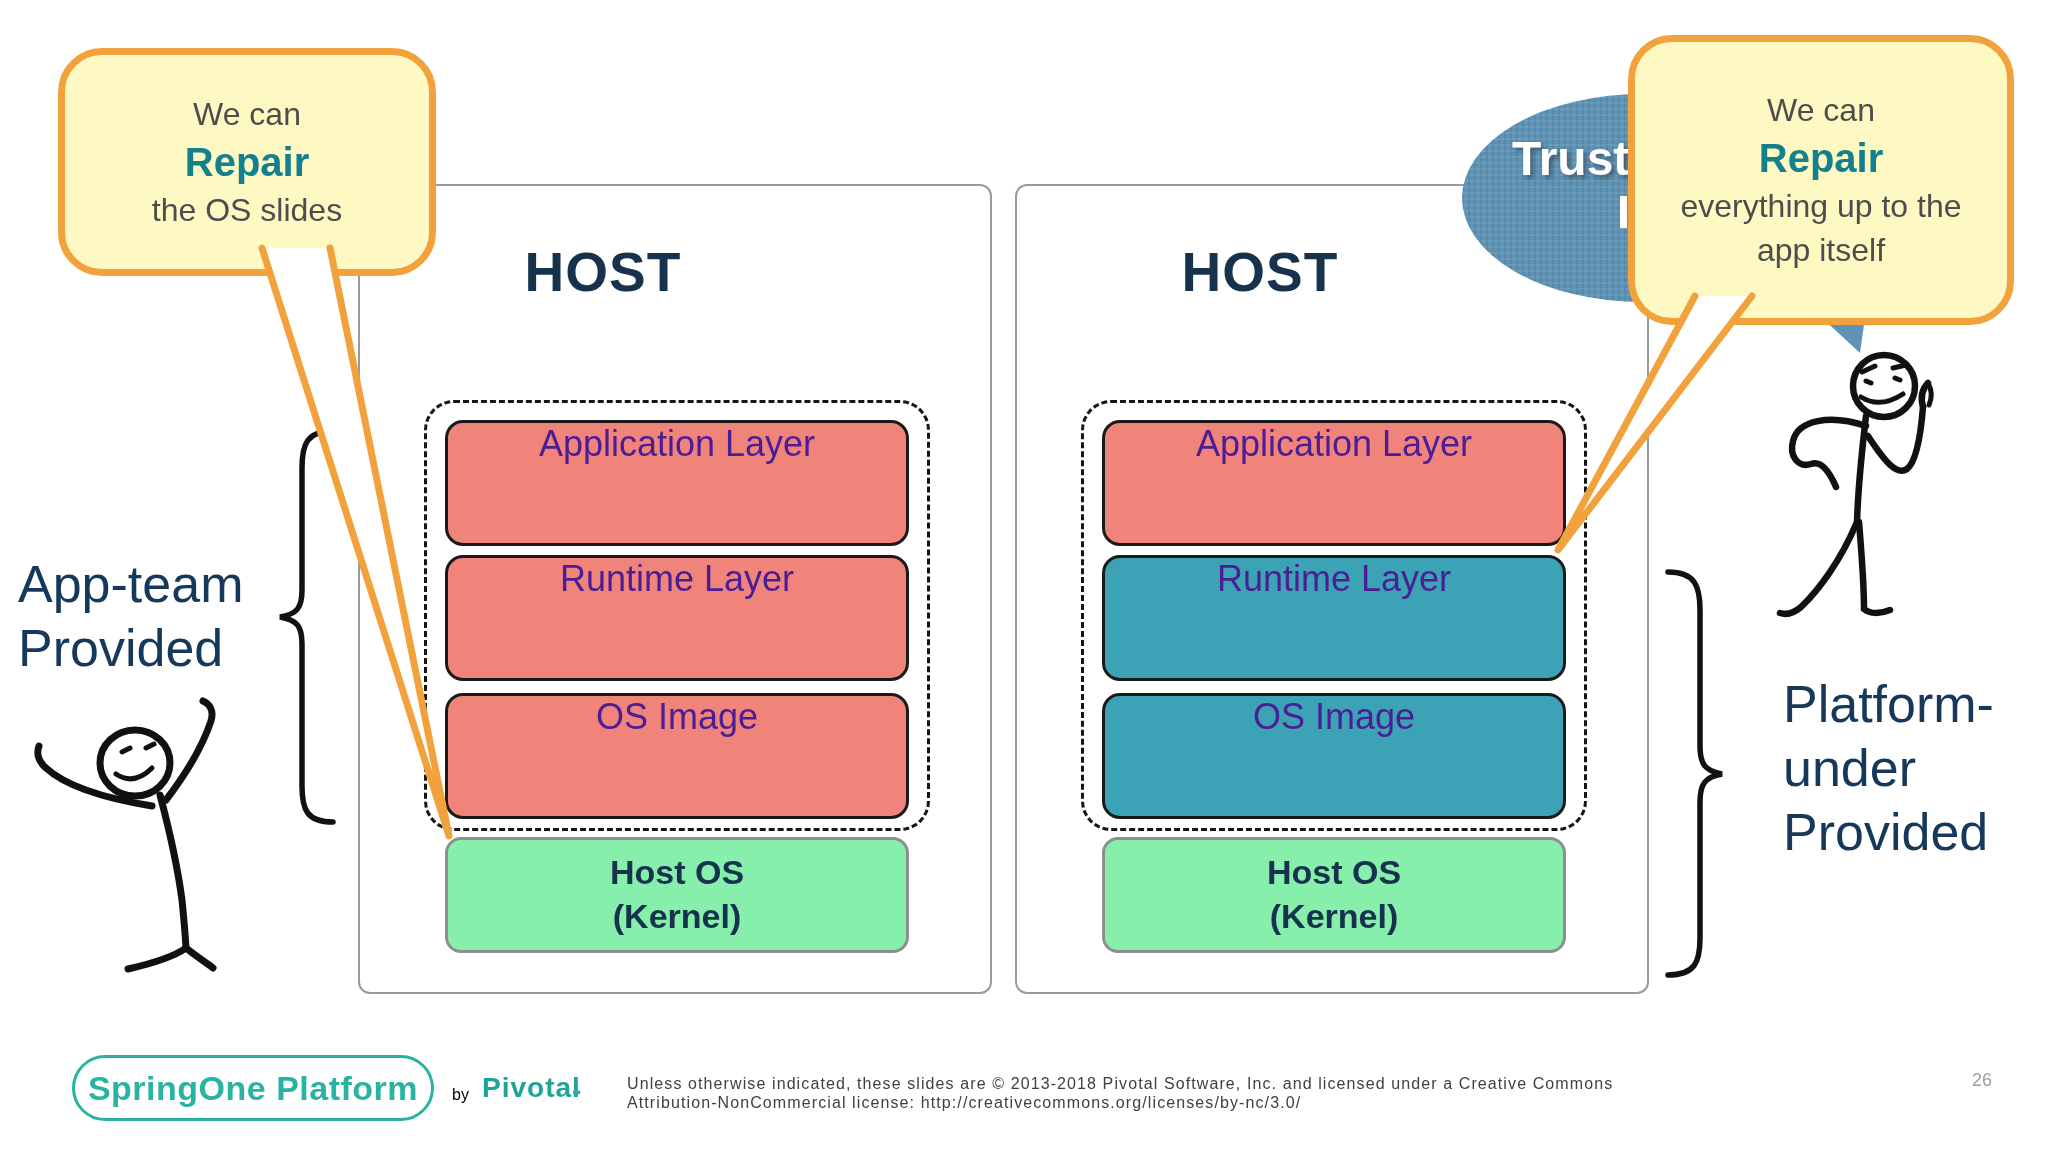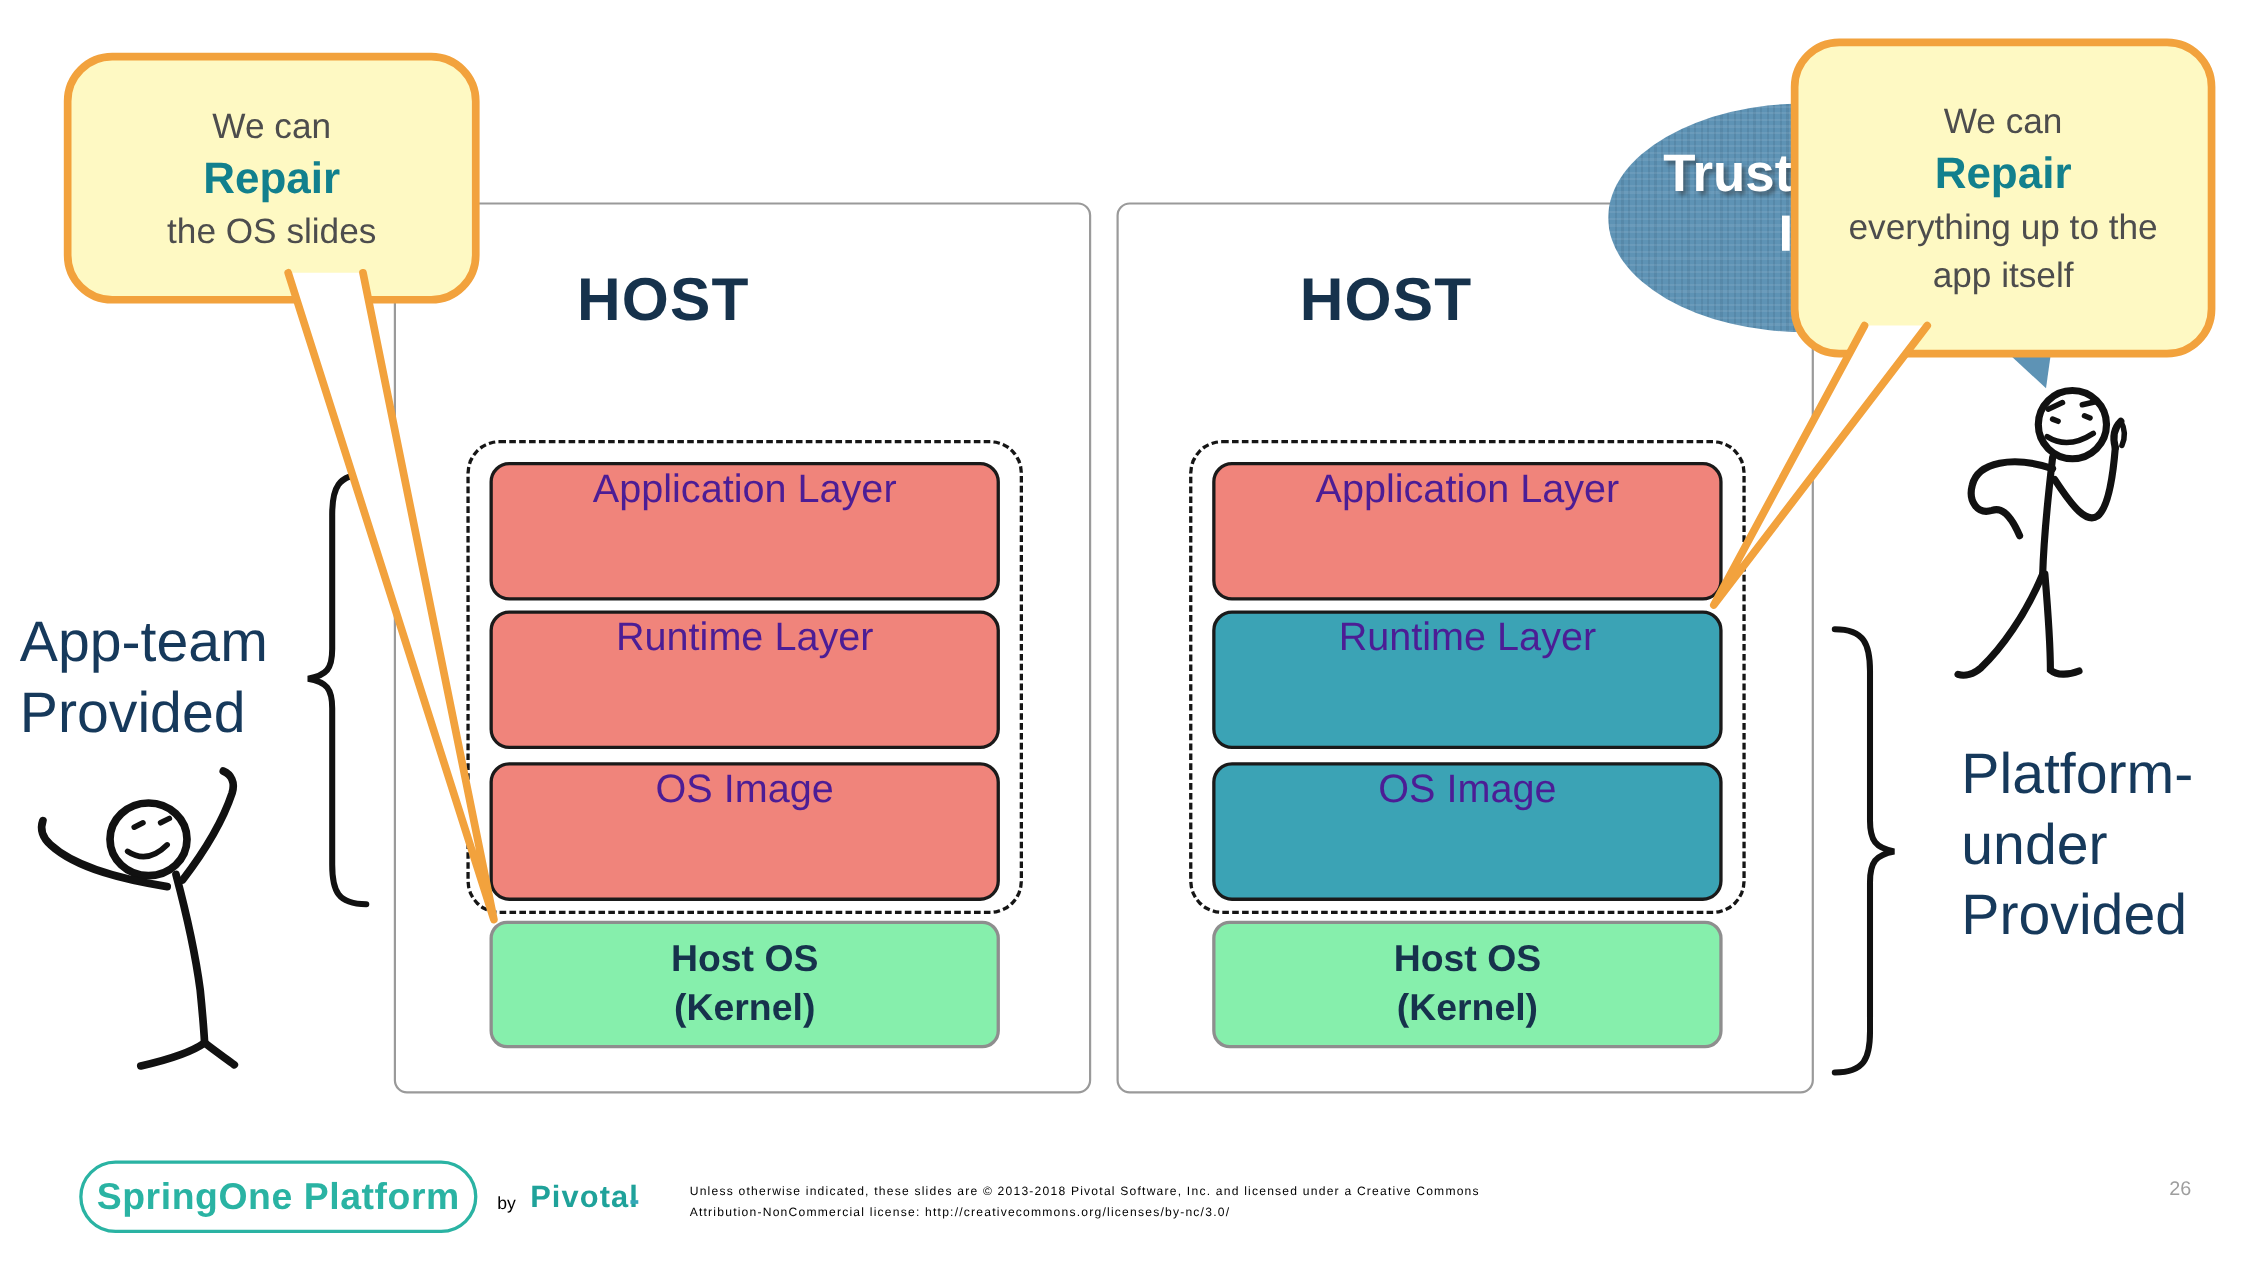--- a/index.html
+++ b/index.html
@@ -48,21 +48,21 @@
 
   .svg-layer{position:absolute;left:0;top:0;width:2048px;height:1152px;pointer-events:none;}
 
   
   .logo-pill{position:absolute;left:72px;top:1055px;width:356px;height:60px;border:3px solid #2AB3A3;
              border-radius:40px;display:flex;align-items:center;justify-content:center;
              color:#2AB3A3;font-size:34px;font-weight:bold;letter-spacing:.5px;}
   .by-txt{position:absolute;left:452px;top:1086px;color:#000000;font-size:16px;}
   .brand-txt{position:absolute;left:482px;top:1072px;color:#1FA29A;font-size:28px;font-weight:bold;letter-spacing:1px;}
   .brand-dash{position:absolute;left:572px;top:1075px;color:#35A8B8;font-size:28px;font-weight:bold;}
-  .license{position:absolute;left:627px;top:1074px;color:#000000;font-size:11px;
+  .license{position:absolute;left:627px;top:1074px;color:#404040;font-size:16px;
            letter-spacing:1.1px;line-height:19px;}
   .page-num{position:absolute;left:1972px;top:1070px;color:#9E9E9E;font-size:18px;}
 </style>
 </head>
 <body>
 
 <div class="slide">
 
   <div class="panel panel-left">
     <div class="host-title">HOST</div>

